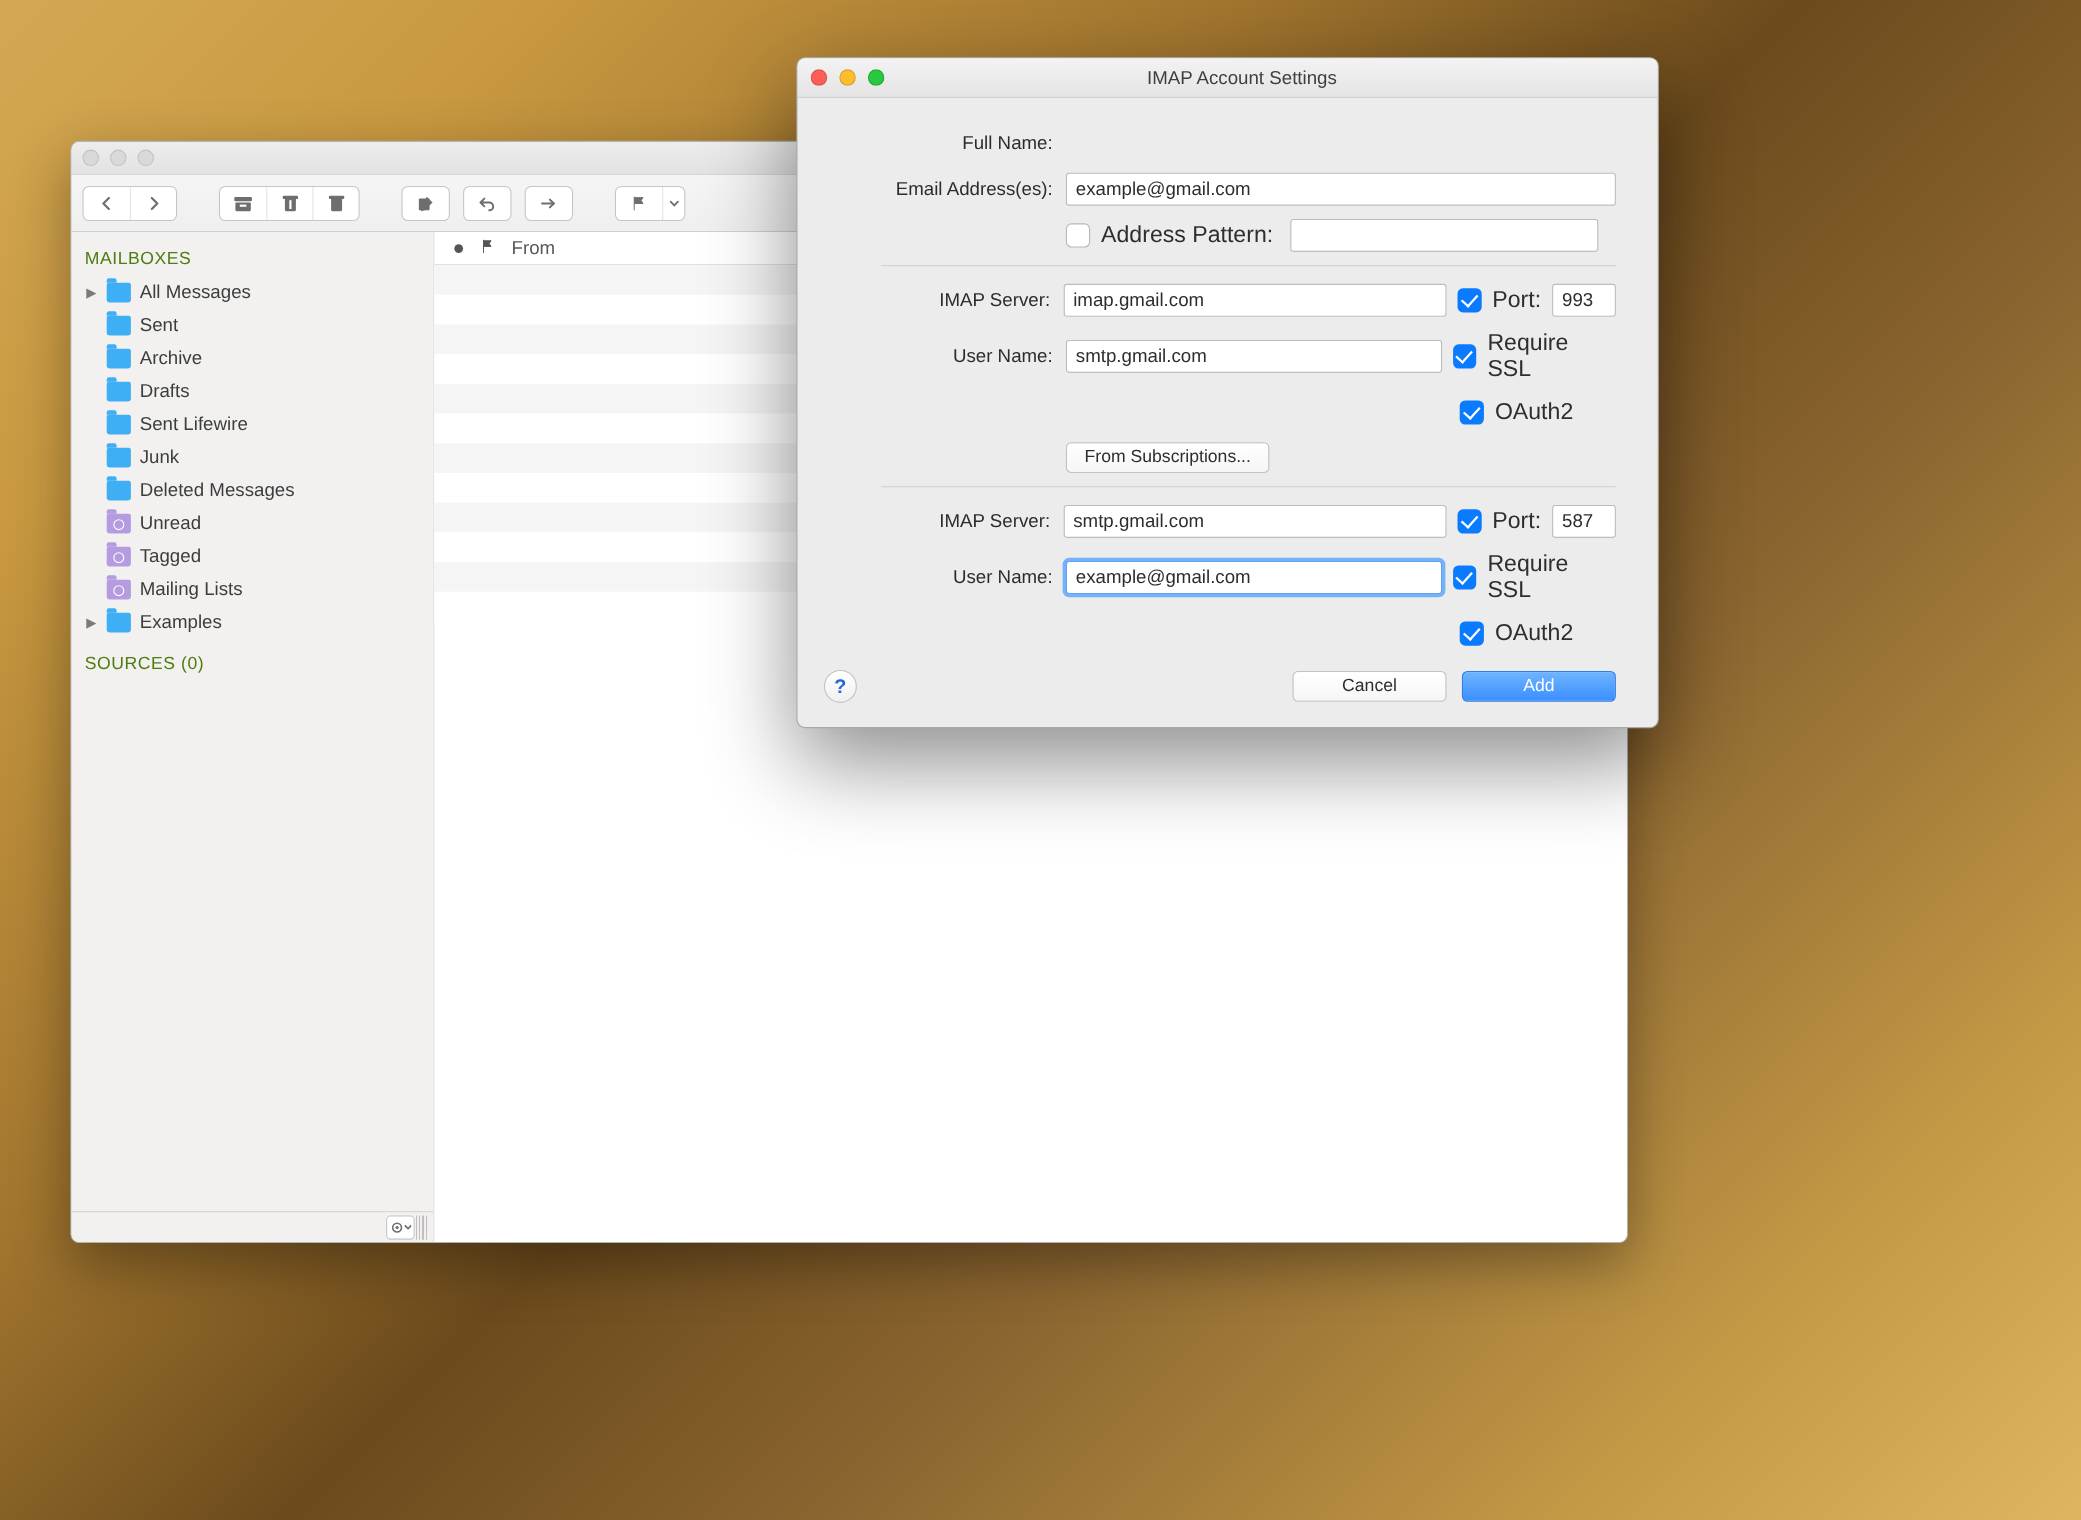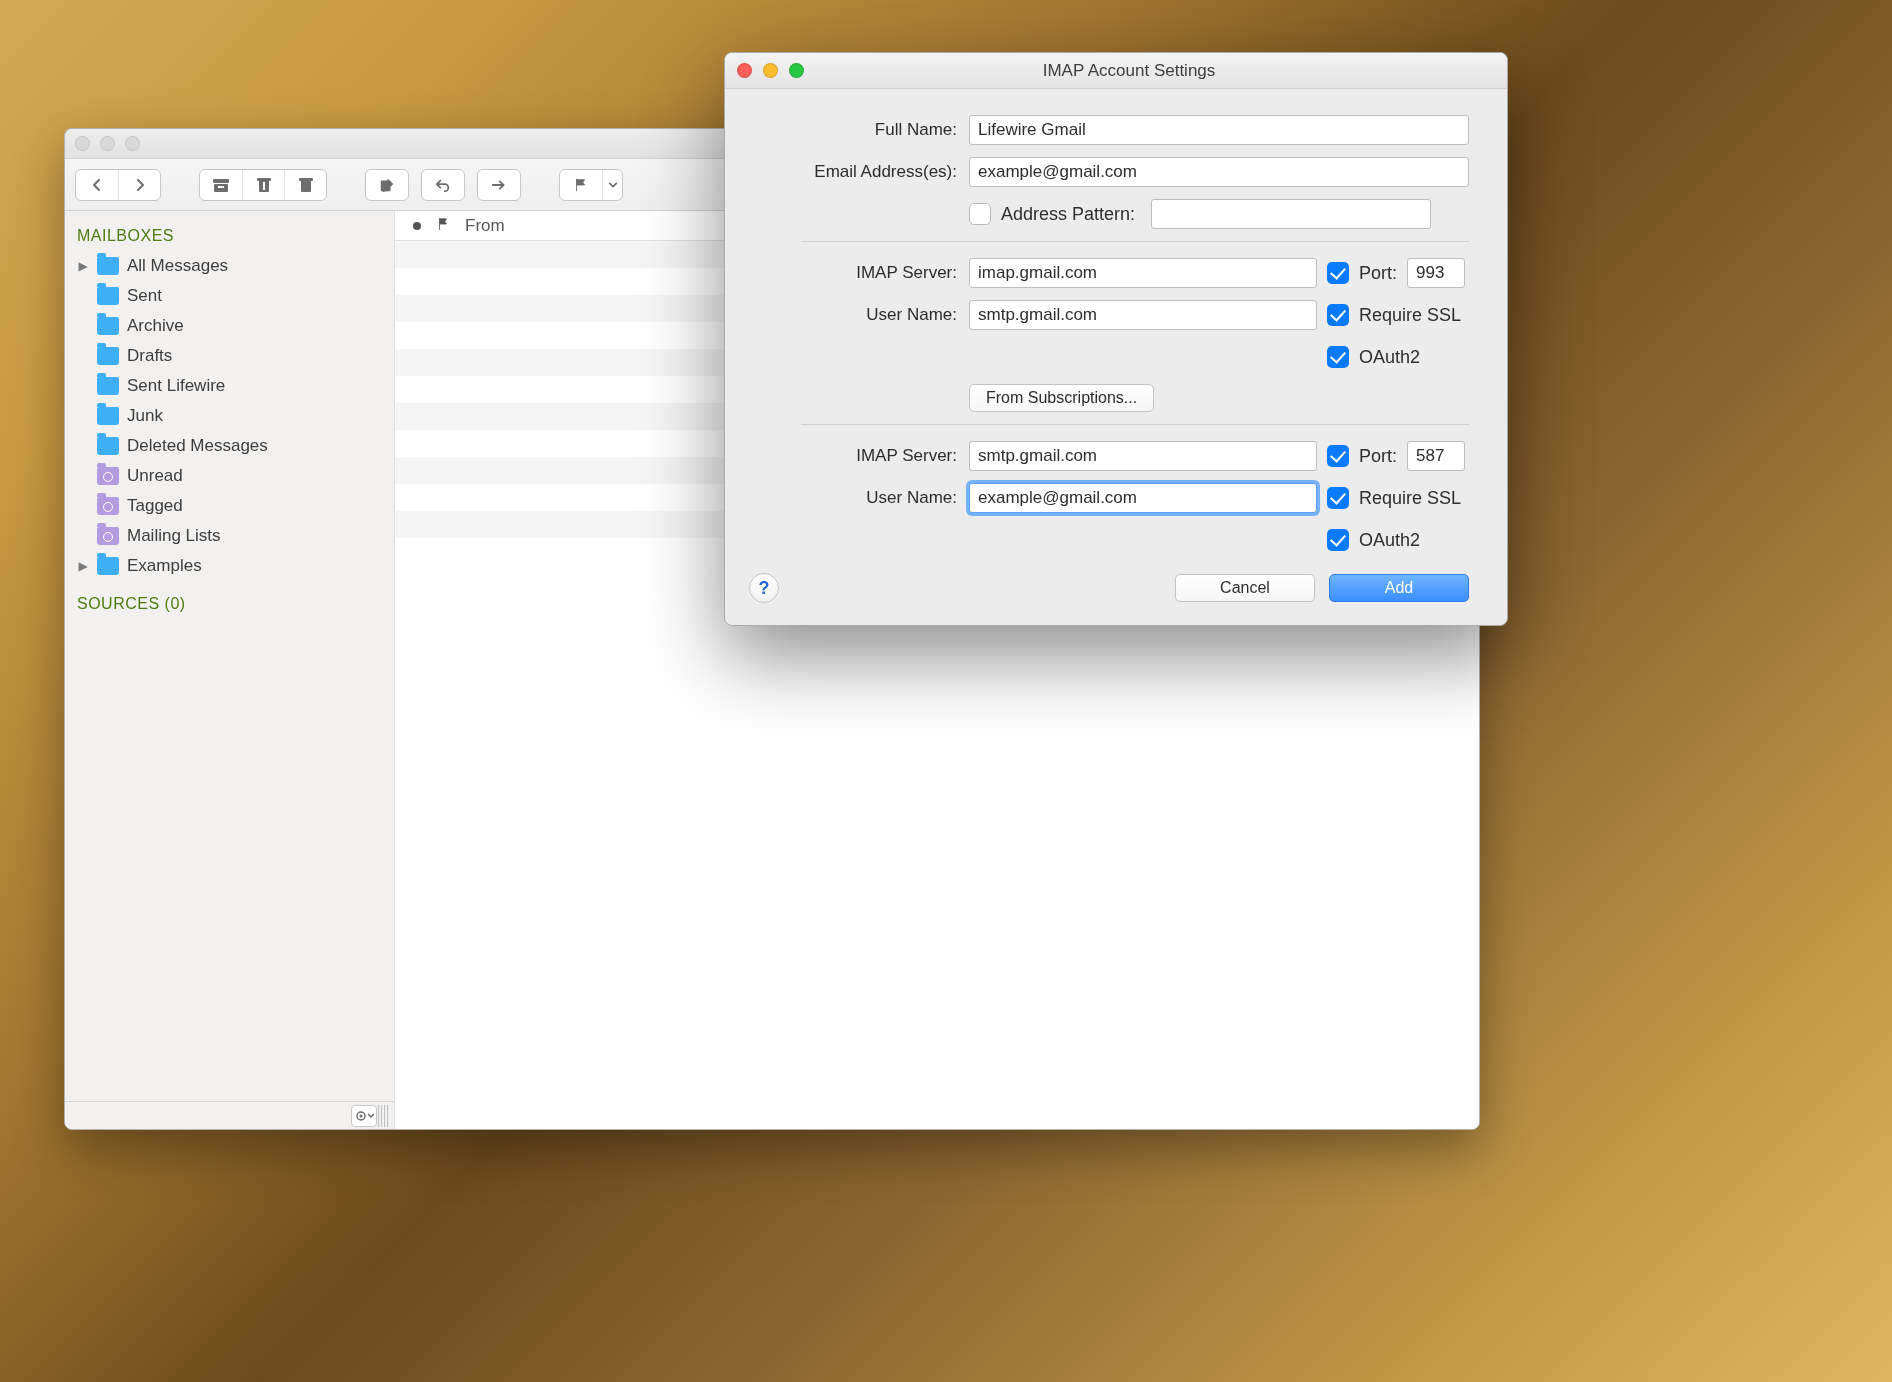--- a/index.html
+++ b/index.html
@@ -198,21 +198,21 @@
 .ti-focus { box-shadow: 0 0 0 3px rgba(0,122,255,.5); border-color:#5ea2ff; }
 .check {
   width:22px; height:22px;
   border-radius:5px;
   display:inline-flex; align-items:center; justify-content:center;
   font-size:15px; font-weight:700;
 }
 .check.on { background:#0a7bff; color:#fff; position:relative; }
 .check.on::after { content:''; width:12px; height:7px; border:2px solid #fff; border-top:none; border-right:none; transform:rotate(-48deg); position:absolute; top:5px; }
 .check.off { background:#fff; border:1px solid #b7b7b7; }
-.inline-label { font-size:18px; color:#2e2e2e; }
+.inline-label { font-size:21px; color:#2e2e2e; }
 .separator { border-top:1px solid #d0d0d0; margin: 10px 0 16px 0; margin-left: 52px; }
 .edit-sub-row { margin-left: 220px; margin-bottom:12px; margin-top:4px; }
 .mac-button {
   height:28px;
   padding: 0 16px;
   border-radius:5px;
   border:1px solid #c3c3c3;
   background:linear-gradient(#ffffff,#f6f6f6);
   font-size:16px;
   color:#2d2d2d;
@@ -448,23 +448,20 @@
     <div class="tdot yellow"></div>
     <div class="tdot green"></div>
     <div class="dialog-title">IMAP Account Settings</div>
   </div>
 
   <div class="dialog-body">
 
 
     <div class="form-row">
       <div class="label-col">Full Name:</div>
-      <div class="field-col">
-        <input class="text-input ti-full" value="Lifewire Gmail" style="">
-      </div>
     </div>
 
     <div class="form-row">
       <div class="label-col">Email Address(es):</div>
       <div class="field-col">
         <input class="text-input ti-full" value="example@gmail.com" style="">
       </div>
     </div>
 
     <div class="form-row">

